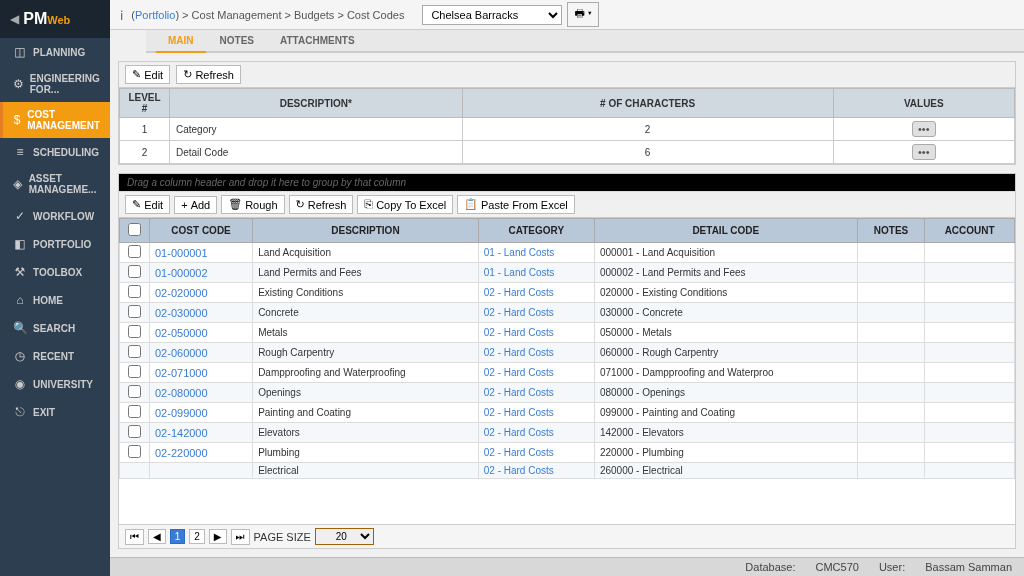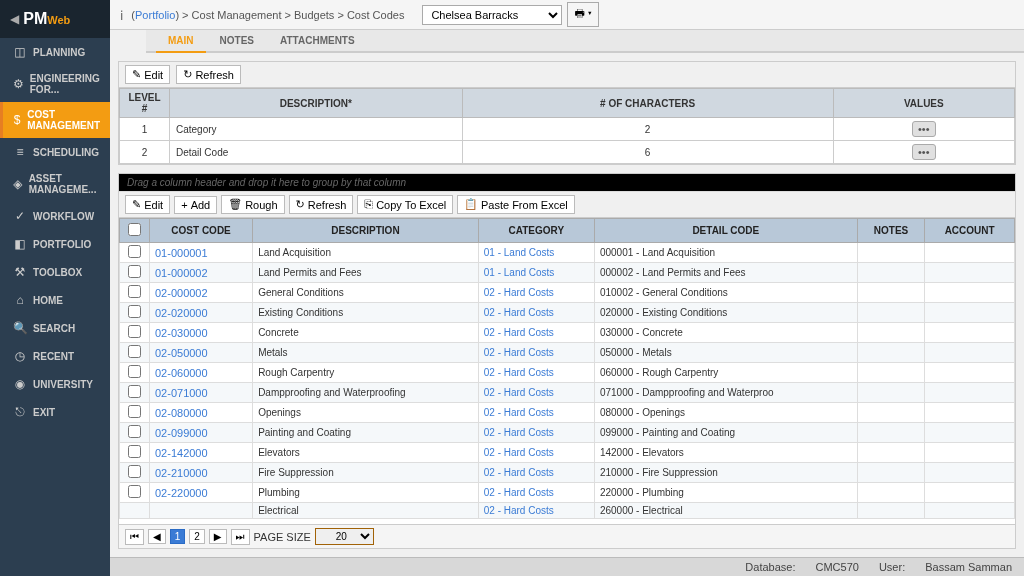--- a/index.html
+++ b/index.html
@@ -451,29 +451,20 @@
     <td style="text-align:center"><input type="checkbox" style=""></td>
     <td><a href="#">01-000002</a></td>
     <td>Land Permits and Fees</td>
     <td style="color:#3a7bd5">01 - Land Costs</td>
     <td>000002 - Land Permits and Fees</td>
     <td></td>
     <td></td>
   </tr>
               <tr>
     <td style="text-align:center"><input type="checkbox" style=""></td>
-    <td><a href="#">02-000002</a></td>
-    <td>General Conditions</td>
-    <td style="color:#3a7bd5">02 - Hard Costs</td>
-    <td>010002 - General Conditions</td>
-    <td></td>
-    <td></td>
-  </tr>
-              <tr>
-    <td style="text-align:center"><input type="checkbox" style=""></td>
     <td><a href="#">02-020000</a></td>
     <td>Existing Conditions</td>
     <td style="color:#3a7bd5">02 - Hard Costs</td>
     <td>020000 - Existing Conditions</td>
     <td></td>
     <td></td>
   </tr>
               <tr>
     <td style="text-align:center"><input type="checkbox" style=""></td>
     <td><a href="#">02-030000</a></td>
@@ -527,29 +518,20 @@
     <td>099000 - Painting and Coating</td>
     <td></td>
     <td></td>
   </tr>
               <tr>
     <td style="text-align:center"><input type="checkbox" style=""></td>
     <td><a href="#">02-142000</a></td>
     <td>Elevators</td>
     <td style="color:#3a7bd5">02 - Hard Costs</td>
     <td>142000 - Elevators</td>
-    <td></td>
-    <td></td>
-  </tr>
-              <tr>
-    <td style="text-align:center"><input type="checkbox" style=""></td>
-    <td><a href="#">02-210000</a></td>
-    <td>Fire Suppression</td>
-    <td style="color:#3a7bd5">02 - Hard Costs</td>
-    <td>210000 - Fire Suppression</td>
     <td></td>
     <td></td>
   </tr>
               <tr>
     <td style="text-align:center"><input type="checkbox" style=""></td>
     <td><a href="#">02-220000</a></td>
     <td>Plumbing</td>
     <td style="color:#3a7bd5">02 - Hard Costs</td>
     <td>220000 - Plumbing</td>
     <td></td>

